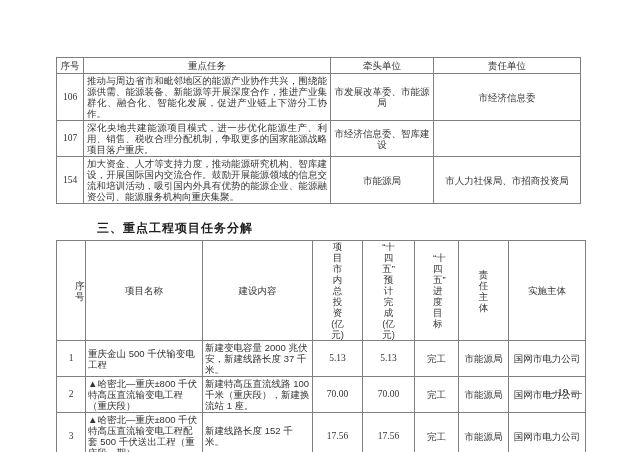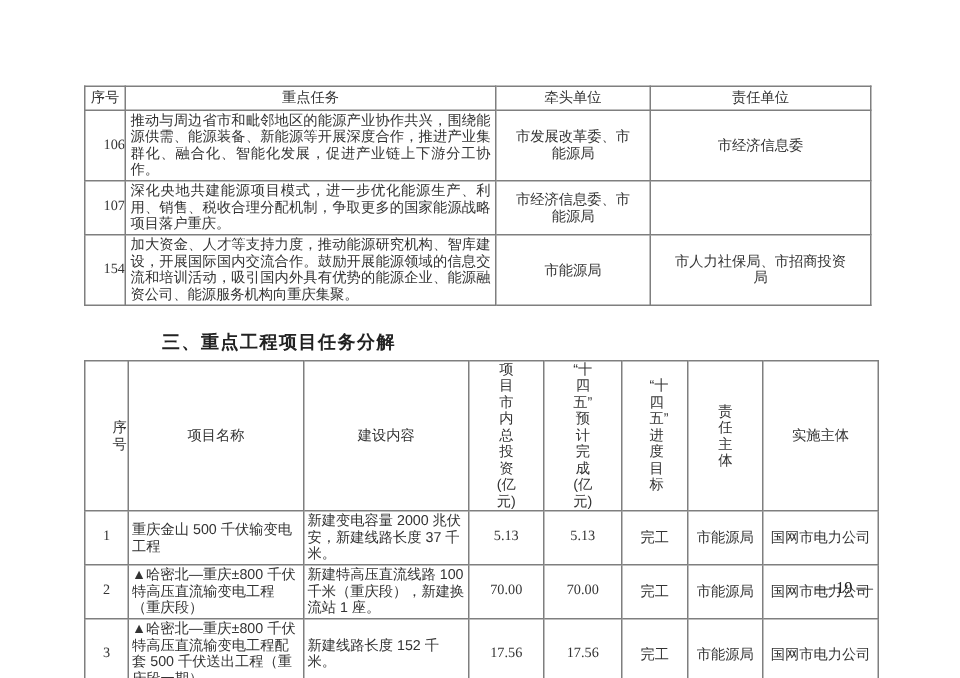--- a/index.html
+++ b/index.html
@@ -8,26 +8,26 @@
     font-family:"Liberation Sans",sans-serif;
     color:#333333;overflow:hidden;
   }
   .page{position:relative;width:640px;height:452px;}
   table{border-collapse:collapse;table-layout:fixed;}
   td,th{border:1px solid #7f7f7f;vertical-align:middle;overflow:hidden;}
   
   .t1{position:absolute;left:56px;top:57px;width:524px;font-size:9.5px;line-height:11px;}
   .t1 th{font-weight:normal;height:15px;text-align:center;padding:0 2px;}
   .t1 td{padding:1px 3px;}
-  .t1 td.center{text-align:center;padding:1px 12px;margin-left:36px;}
+  .t1 td.center{text-align:center;padding:1px 2px;margin-left:36px;}
   .num{font-family:"Liberation Serif",serif;}
   .task-cell{text-align:justify;}
   
   .sec-title{
-    position:absolute;left:108px;top:220px;
+    position:absolute;left:97px;top:220px;
     font-size:12px;font-weight:bold;color:#222222;letter-spacing:1px;
   }
   
   .t2{position:absolute;left:56px;top:240px;width:529px;font-size:9.5px;line-height:11px;}
   .t2 th{font-weight:normal;height:39px;text-align:center;white-space:pre-line;padding:0 18px;}
   .t2 td{padding:1px 2px;}
   .t2 td.center{text-align:center;}
   .t2 .group td{height:10px;line-height:10px;padding:0 0 0 4px;text-align:left;}
   
   .pageno{
@@ -58,21 +58,21 @@
     <tbody>
       <tr style="height:39px">
         <td class="center num">106</td>
         <td class="task-cell">推动与周边省市和毗邻地区的能源产业协作共兴，围绕能源供需、能源装备、新能源等开展深度合作，推进产业集群化、融合化、智能化发展，促进产业链上下游分工协作。</td>
         <td class="center">市发展改革委、市能源局</td>
         <td class="center">市经济信息委</td>
       </tr>
       <tr style="height:33px">
         <td class="center num">107</td>
         <td class="task-cell">深化央地共建能源项目模式，进一步优化能源生产、利用、销售、税收合理分配机制，争取更多的国家能源战略项目落户重庆。</td>
-        <td class="center">市经济信息委、市能源局</td>
+        <td class="center">市经济信息委、智库建设</td>
         <td class="center"></td>
       </tr>
       <tr style="height:45px">
         <td class="center num">154</td>
         <td class="task-cell">加大资金、人才等支持力度，推动能源研究机构、智库建设，开展国际国内交流合作。鼓励开展能源领域的信息交流和培训活动，吸引国内外具有优势的能源企业、能源融资公司、能源服务机构向重庆集聚。</td>
         <td class="center">市能源局</td>
         <td class="center">市人力社保局、市招商投资局</td>
       </tr>
     </tbody>
   </table>

